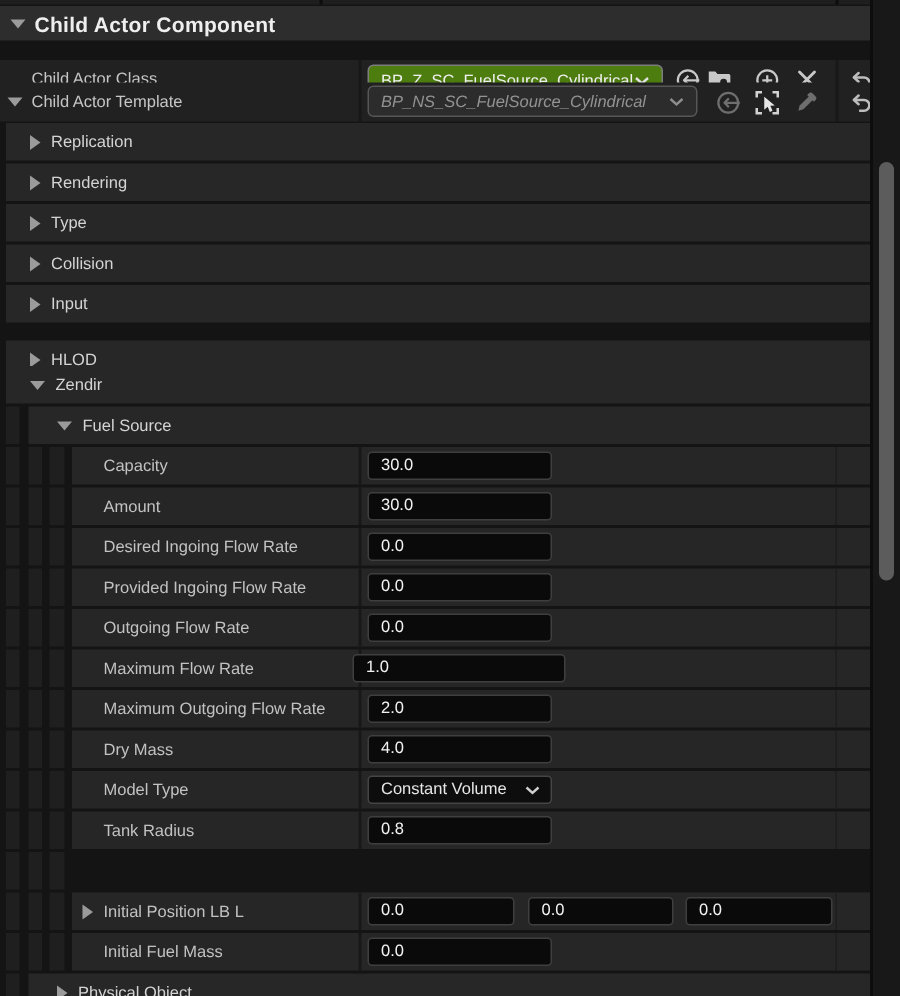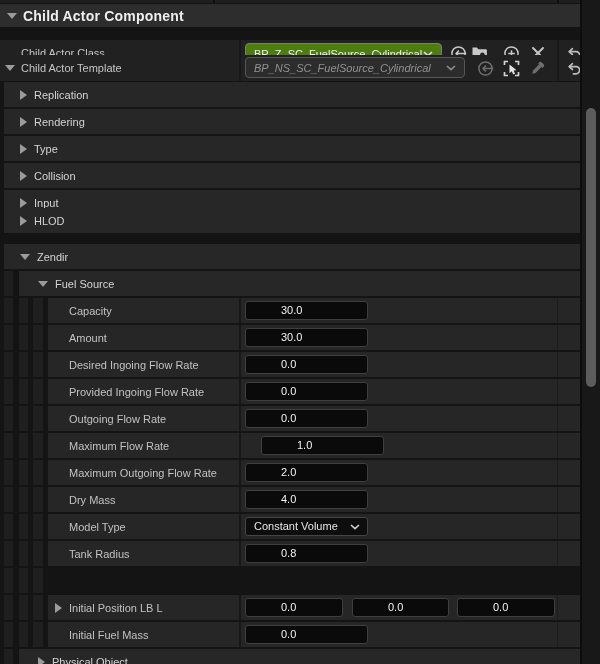--- a/index.html
+++ b/index.html
@@ -31,21 +31,21 @@
   
   .cat-row{position:absolute;left:4px;width:576px;height:25px;background:#272727;display:flex;align-items:center;padding-left:16px;box-sizing:border-box;gap:7px;cursor:pointer;}
   .cat-label{font-size:11px;color:#d4d4d4;white-space:nowrap;}
   .sub-row{position:absolute;left:19px;width:561px;height:25px;background:#272727;display:flex;align-items:center;padding-left:19px;box-sizing:border-box;gap:7px;cursor:pointer;}
   .ind{position:absolute;top:0;height:100%;background:#1f1f1f;}
   
   .prop-row{position:absolute;left:0;width:600px;height:25px;}
   .prop-main{position:absolute;left:48px;width:532px;height:100%;background:#262626;}
   .prop-label{position:absolute;left:21px;top:50%;transform:translateY(-50%);font-size:11px;color:#c2c2c2;white-space:nowrap;}
   .prop-tri{position:absolute;left:7px;top:50%;transform:translateY(-50%);}
-  .field{position:absolute;top:3px;height:19px;background:#0a0a0a;border:1px solid #3f3f3f;border-radius:3px;box-sizing:border-box;cursor:text;padding-left:27px;}
+  .field{position:absolute;top:3px;height:19px;background:#0a0a0a;border:1px solid #3f3f3f;border-radius:3px;box-sizing:border-box;cursor:text;}
   .field-text{display:block;padding-left:8px;line-height:17px;font-size:11px;color:#f2f2f2;}
   .dropdown{position:absolute;top:3px;height:19px;background:#0d0d0d;border:1px solid #454545;border-radius:3px;box-sizing:border-box;display:flex;align-items:center;justify-content:space-between;padding:0 7px;cursor:pointer;text-align:right;}
   .dropdown .field-text{padding-left:1px;color:#e6e6e6;}
   
   .rail{left:580px;top:0;width:20px;height:664px;background:#181818;border-left:2px solid #0d0d0d;box-sizing:border-box;cursor:default;}
   .thumb{position:absolute;left:4px;width:10px;border-radius:5px;background:#5c5c5c;cursor:grab;}
 </style>
 </head>
 <body>
 
@@ -166,21 +166,21 @@
         <span class="cat-label">Type</span>
       </div>
       <div class="cat-row" style="top: 163px;">
         <span class="tri tri-right"></span>
         <span class="cat-label">Collision</span>
       </div>
       <div class="cat-row" style="top: 190px;">
         <span class="tri tri-right"></span>
         <span class="cat-label">Input</span>
       </div>
-      <div class="cat-row" style="top: 208px;">
+      <div class="cat-row" style="top: 227px;">
         <span class="tri tri-right"></span>
         <span class="cat-label">HLOD</span>
       </div>
     </div>
 
   <div class="cat-row" style="top:244px">
     <span class="tri tri-down"></span>
     <span class="cat-label">Zendir</span>
   </div>
 
@@ -257,21 +257,21 @@
         </div>
       </div>
       <div class="prop-row" style="top: 433px;">
         <div class="ind" style="left:4px;width:9px"></div>
         <div class="ind" style="left:19px;width:9px"></div>
         <div class="ind" style="left:33px;width:10px"></div>
         <div class="prop-main">
           <span class="prop-label">Maximum Flow Rate</span>
           <div class="vdiv" style="left:191px"></div>
           <div class="vdiv vdiv-light" style="left:509px"></div>
-          <div class="field" style="left:213px;width:123px">
+          <div class="field" style="left:187px;width:142px">
             <span class="field-text">1.0</span>
           </div>
         </div>
       </div>
       <div class="prop-row" style="top: 460px;">
         <div class="ind" style="left:4px;width:9px"></div>
         <div class="ind" style="left:19px;width:9px"></div>
         <div class="ind" style="left:33px;width:10px"></div>
         <div class="prop-main">
           <span class="prop-label">Maximum Outgoing Flow Rate</span>

